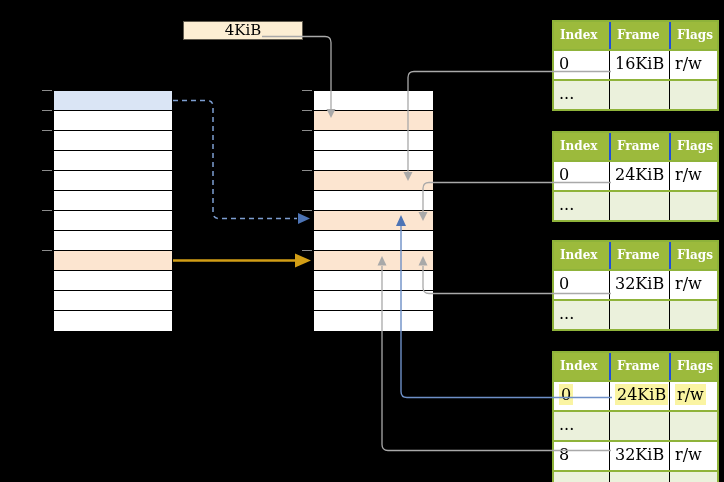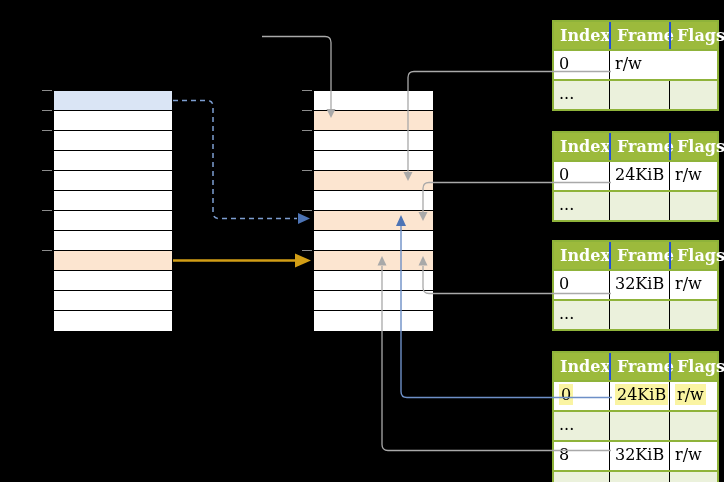--- a/index.html
+++ b/index.html
@@ -17,37 +17,38 @@
   .mem-table.middle{left:313px;width:119px;}
   .mem-row{height:20px;box-sizing:border-box;border-bottom:1px solid #000;background:#fff;}
   .mem-row:last-of-type{border-bottom:none;}
   .mem-row.orange{background:var(--orange_row);}
   .mem-row.blue{background:var(--blue_row);}
   .tick{position:absolute;left:-12px;width:10px;height:1px;background:var(--tick_gray);}
 
   
   .pt{position:absolute;left:552px;width:163px;border:2px solid var(--table_border_green);}
   .pt-header{display:grid;grid-template-columns:55px 60px 48px;background:var(--header_green);height:27px;}
-  .pt-hcell{box-sizing:border-box;color:#fff;font-weight:bold;font-size:16px;line-height:27px;padding-left:6px;}
+  .pt-hcell{box-sizing:border-box;color:#fff;font-weight:bold;font-size:12px;line-height:27px;padding-left:6px;}
   .pt-hcell + .pt-hcell{border-left:2px solid #1d4ed8;}
   .pt-row{display:grid;grid-template-columns:55px 60px 48px;height:28px;box-sizing:content-box;
     border-top:2px solid var(--table_border_green);background:#fff;}
   .pt-row.alt{background:var(--row_light_green);}
   .pt-cell{box-sizing:border-box;font-size:16px;line-height:26px;padding-left:5px;color:#000;
     white-space:nowrap;overflow:hidden;}
   .pt-cell + .pt-cell{border-left:1px solid #000;}
   .hl{background:var(--highlight_yellow);padding:1px 2px;}
 
   svg.arrows{position:absolute;left:0;top:0;pointer-events:none;}
 </style>
 </head>
 <body>
 
 <div class="canvas">
 
+  <div class="size-box">4KiB</div>
 
   <div class="mem-table left">
       <div class="mem-row blue"></div>
       <div class="tick" style="top: -1px;"></div>
       <div class="mem-row"></div>
       <div class="tick" style="top: 19px;"></div>
       <div class="mem-row"></div>
       <div class="tick" style="top: 39px;"></div>
       <div class="mem-row"></div>
       <div class="mem-row"></div>
@@ -85,20 +86,21 @@
     </div>
 
   <div class="pt" style="top:20px">
     <div class="pt-header">
       <div class="pt-hcell">Index</div>
       <div class="pt-hcell">Frame</div>
       <div class="pt-hcell">Flags</div>
     </div>
     <div class="pt-row">
       <div class="pt-cell">0</div>
+      <div class="pt-cell">16KiB</div>
       <div class="pt-cell">r/w</div>
     </div>
     <div class="pt-row alt">
       <div class="pt-cell">...</div>
       <div class="pt-cell"></div>
       <div class="pt-cell"></div>
     </div>
   </div>
 
   <div class="pt" style="top:131px">

